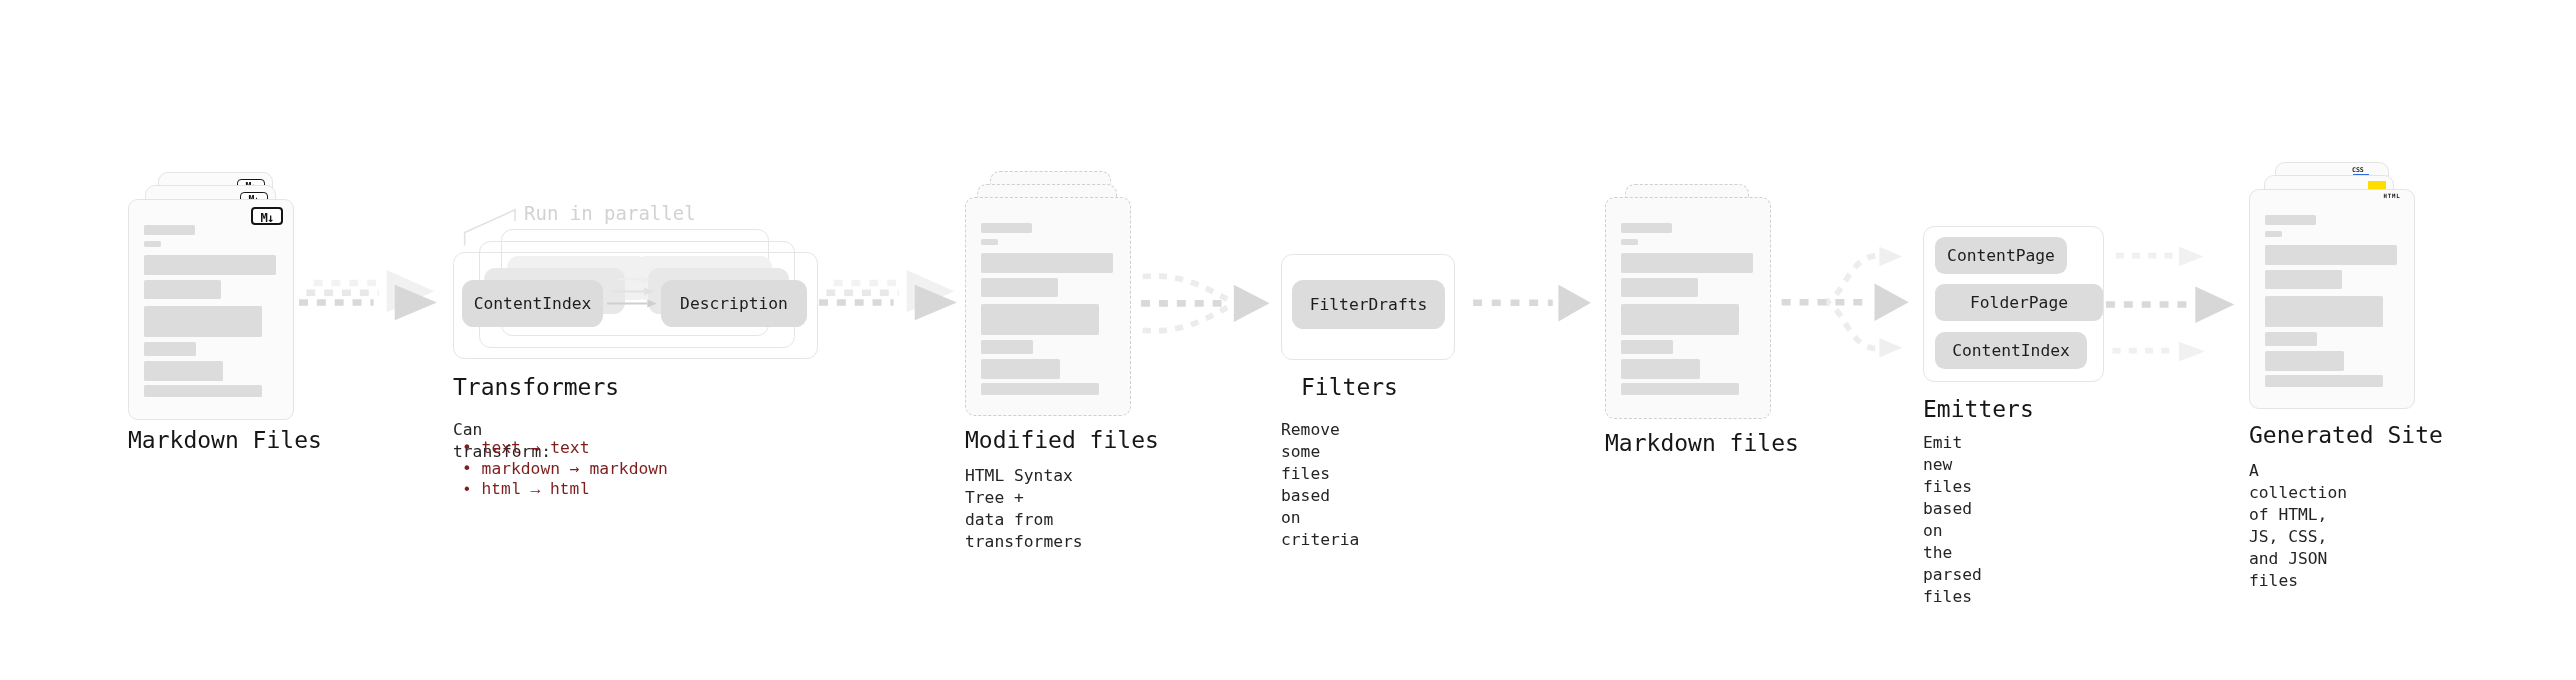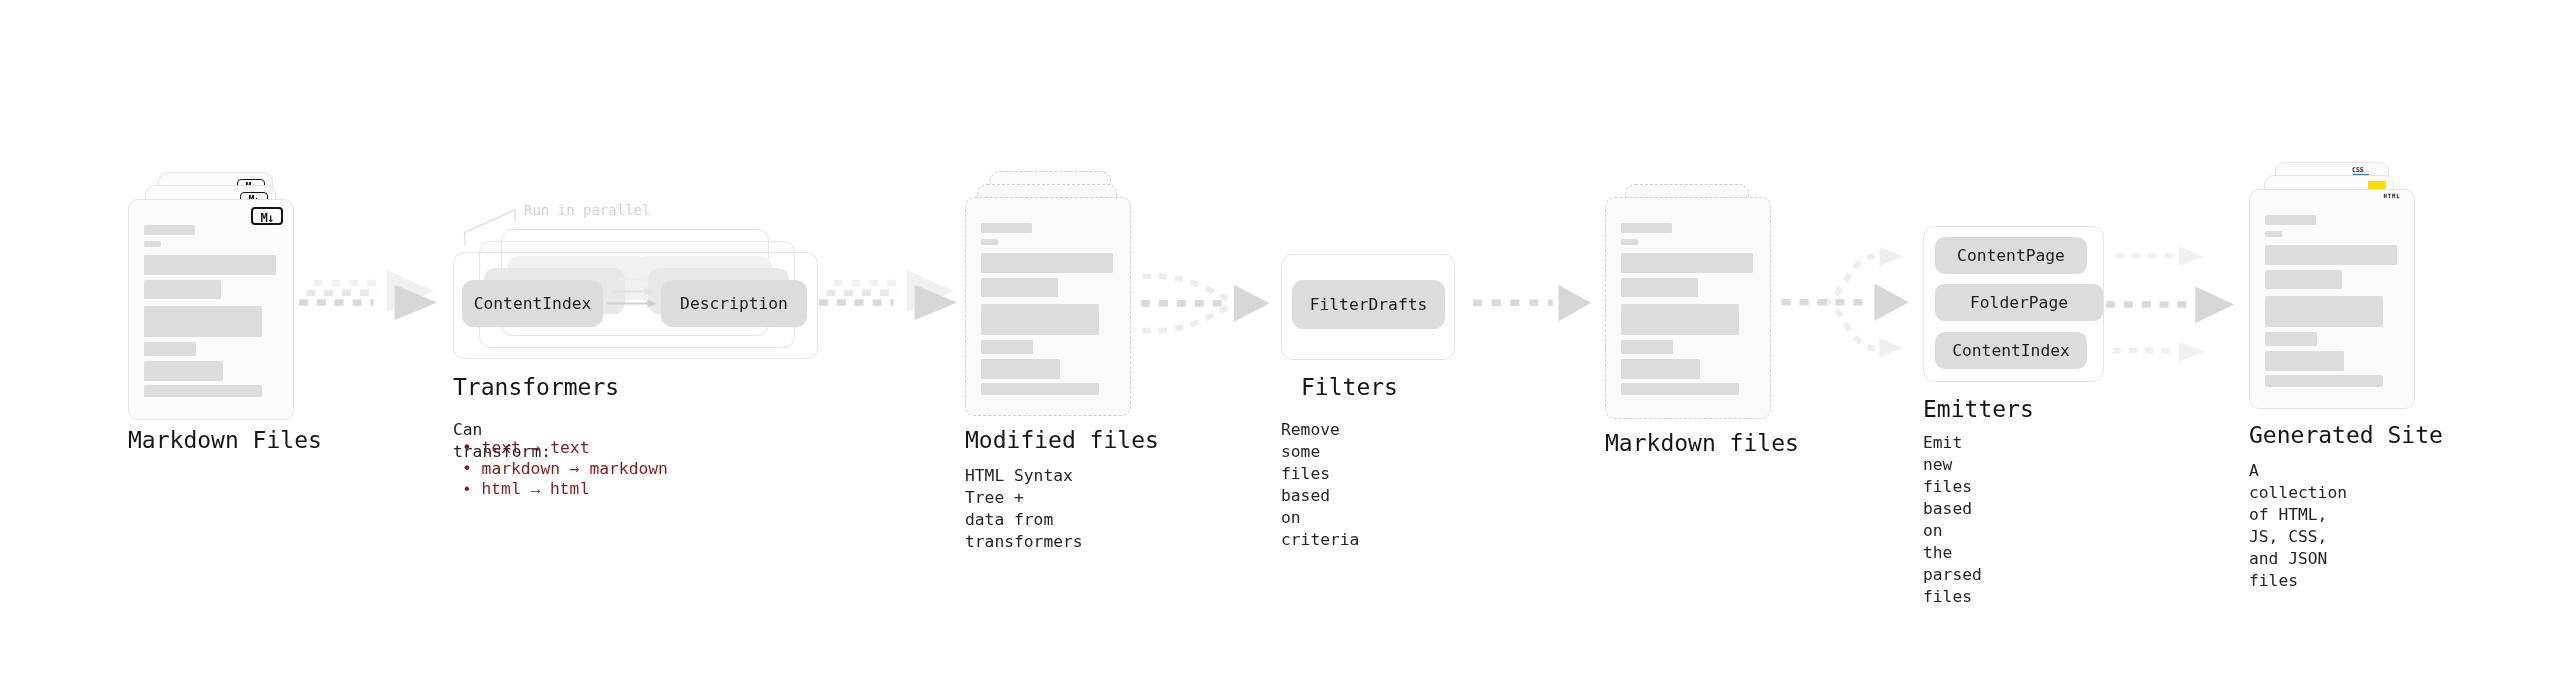--- a/index.html
+++ b/index.html
@@ -44,21 +44,21 @@
   .frame.filled{background:#fff;}
   .pill{
     position:absolute;background:#dcdcdc;border-radius:11.4px;box-sizing:border-box;
     font-size:16.3px;color:#1d1d1d;display:flex;align-items:center;justify-content:center;white-space:nowrap;
   }
   .pill.ghost1{background:#e8e8e8;}
   .pill.ghost2{background:#f1f1f1;}
   
   .title{position:absolute;font-size:23px;color:#161616;white-space:nowrap;}
   .caption{position:absolute;font-size:16.3px;color:#242424;line-height:22px;white-space:pre-line;}
-  .annotation{position:absolute;font-size:14px;color:#d2d2d2;white-space:nowrap;}
+  .annotation{position:absolute;font-size:19px;color:#d2d2d2;white-space:nowrap;}
   .bullet{position:absolute;font-size:16.3px;color:#7f1d1d;white-space:nowrap;}
   svg{position:absolute;overflow:visible;}
 </style>
 </head>
 <body>
 
 <div class="canvas">
 
   <div class="abs">
     <div class="file-card" style="left:158px;top:172px;width:115px;height:57px;">
@@ -188,21 +188,21 @@
     <path d="M52,69 C78,69 82,14 118,12" stroke="#ededed" stroke-width="7" stroke-dasharray="10 10" fill="none"></path>
     <path d="M52,69 C78,69 82,124 118,126" stroke="#ededed" stroke-width="7" stroke-dasharray="10 10" fill="none"></path>
     <polygon points="122,1 122,25 150,13" fill="#efefef"></polygon>
     <polygon points="122,113 122,137 150,125" fill="#efefef"></polygon>
     <path d="M2,69 H110" stroke="#d9d9d9" stroke-width="8" stroke-dasharray="11 11" fill="none"></path>
     <polygon points="116,46 116,92 158,69" fill="#d7d7d7"></polygon>
   </svg>
 
   <div class="abs">
     <div class="frame filled" style="left:1923px;top:226px;width:181px;height:156px;"></div>
-    <div class="pill" style="left:1935px;top:237px;width:152px;height:37px;border-radius:9.8px;">ContentPage</div>
+    <div class="pill" style="left:1935px;top:237px;width:132px;height:37px;border-radius:9.8px;">ContentPage</div>
     <div class="pill" style="left:1935px;top:284px;width:168px;height:37px;border-radius:9px;">FolderPage</div>
     <div class="pill" style="left:1935px;top:332px;width:152px;height:37px;border-radius:9.8px;">ContentIndex</div>
     <div class="title" style="left:1923px;top:396px;">Emitters</div>
     <div class="caption" style="left:1923px;top:432px;">Emit new files based on
 the parsed files</div>
   </div>
 
   <svg style="left:2106px;top:245px;" width="134" height="118" viewBox="0 0 165 145">
     <path d="M12,13 H86" stroke="#f0f0f0" stroke-width="7" stroke-dasharray="10 10" fill="none"></path>
     <polygon points="90,2 90,26 120,14" fill="#f1f1f1"></polygon>

